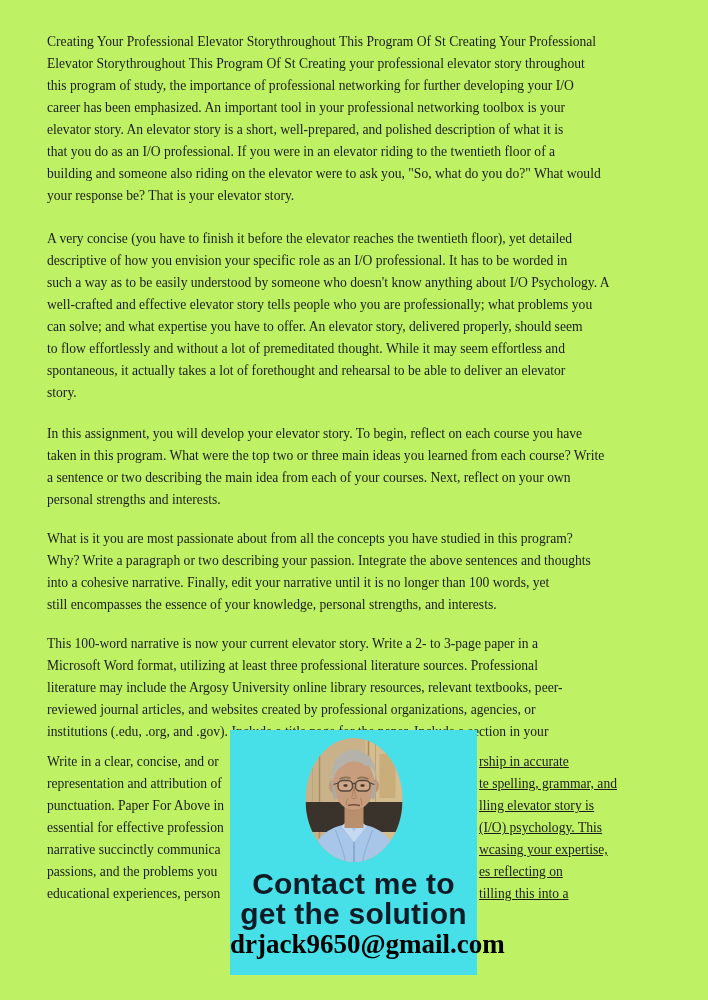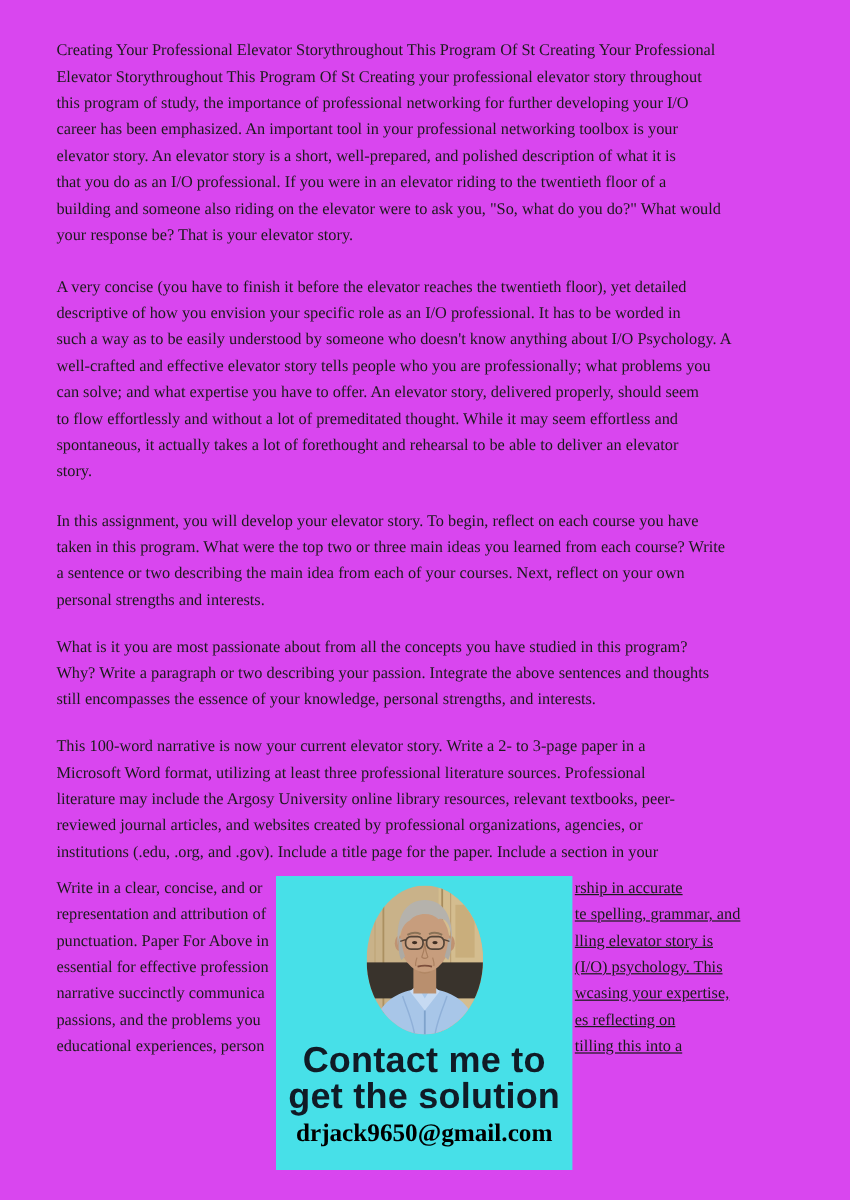--- a/index.html
+++ b/index.html
@@ -57,28 +57,28 @@
     line-height: 30px;
     letter-spacing: 0.2px;
   }
   .email {
     position: absolute;
     top: 201px;
     left: 0;
     width: 100%;
     font-family: "Liberation Serif", serif;
     font-weight: 700;
-    font-size: 21px;
+    font-size: 27px;
     line-height: 26px;
   }
 </style>
 </head>
 <body>
 
-<div class="page" style="background: #d946ef;">
+<div class="page" style="background: #bef264;">
 
   <div class="text-block" style="color: rgb(27, 27, 27);">
       <div class="para">
         <div class="line">Creating Your Professional Elevator Storythroughout This Program Of St Creating Your Professional</div>
         <div class="line">Elevator Storythroughout This Program Of St Creating your professional elevator story throughout</div>
         <div class="line">this program of study, the importance of professional networking for further developing your I/O</div>
         <div class="line">career has been emphasized. An important tool in your professional networking toolbox is your</div>
         <div class="line">elevator story. An elevator story is a short, well-prepared, and polished description of what it is</div>
         <div class="line">that you do as an I/O professional. If you were in an elevator riding to the twentieth floor of a</div>
         <div class="line">building and someone also riding on the elevator were to ask you, "So, what do you do?" What would</div>
@@ -96,20 +96,21 @@
       </div>
       <div class="para">
         <div class="line">In this assignment, you will develop your elevator story. To begin, reflect on each course you have</div>
         <div class="line">taken in this program. What were the top two or three main ideas you learned from each course? Write</div>
         <div class="line">a sentence or two describing the main idea from each of your courses. Next, reflect on your own</div>
         <div class="line">personal strengths and interests.</div>
       </div>
       <div class="para">
         <div class="line">What is it you are most passionate about from all the concepts you have studied in this program?</div>
         <div class="line">Why? Write a paragraph or two describing your passion. Integrate the above sentences and thoughts</div>
+        <div class="line">into a cohesive narrative. Finally, edit your narrative until it is no longer than 100 words, yet</div>
         <div class="line">still encompasses the essence of your knowledge, personal strengths, and interests.</div>
       </div>
       <div class="para">
         <div class="line">This 100-word narrative is now your current elevator story. Write a 2- to 3-page paper in a</div>
         <div class="line">Microsoft Word format, utilizing at least three professional literature sources. Professional</div>
         <div class="line">literature may include the Argosy University online library resources, relevant textbooks, peer-</div>
         <div class="line">reviewed journal articles, and websites created by professional organizations, agencies, or</div>
         <div class="line">institutions (.edu, .org, and .gov). Include a title page for the paper. Include a section in your</div>
       </div>
       <div class="para">

